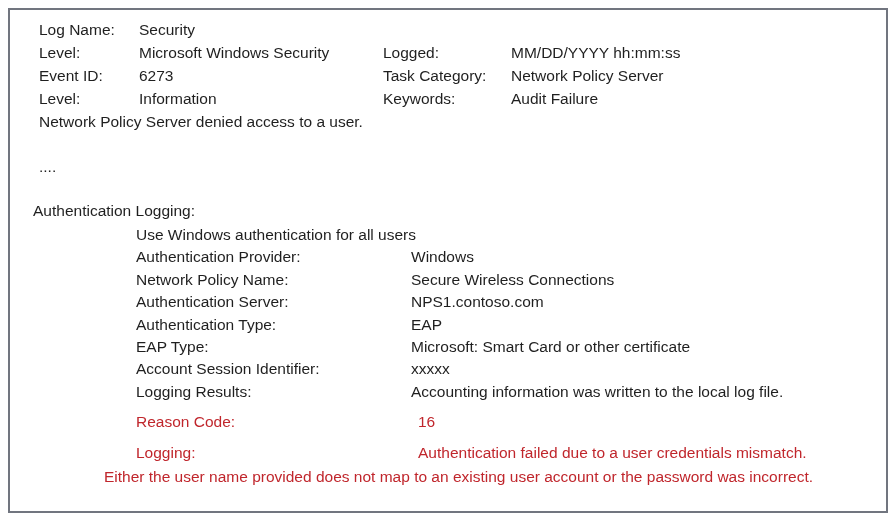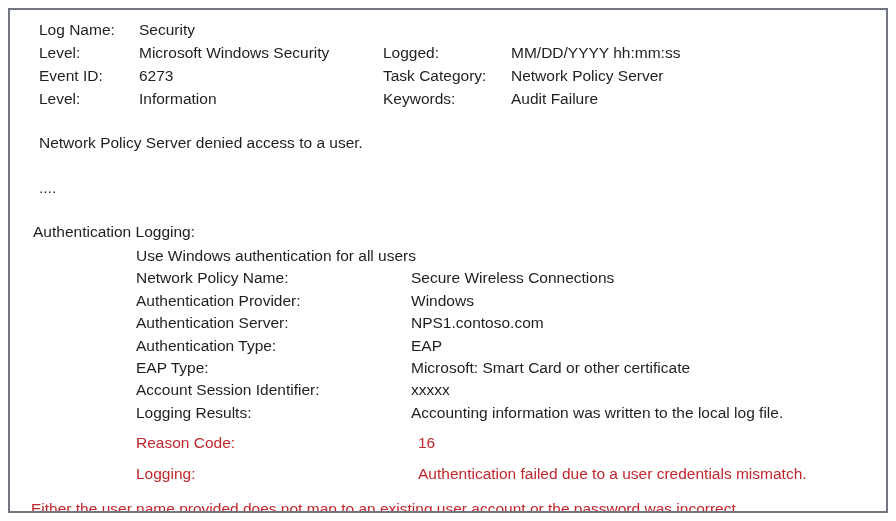--- a/index.html
+++ b/index.html
@@ -28,39 +28,40 @@
     padding-left: 19px;
   }
   .header-block { margin-top: 8px; }
   .header-row {
     display: grid;
     grid-template-columns: 100px 244px 128px auto;
     padding-left: 10px;
     line-height: 23px;
     white-space: nowrap;
   }
-  .description-line { padding-left: 10px; margin-top: 21px; line-height: 23px; }
+  .description-line { padding-left: 10px; line-height: 23px; }
   .ellipsis-line    { padding-left: 10px; margin-top: 22px; line-height: 23px; }
   .section-title    { padding-left: 4px;  margin-top: 21px; line-height: 23px; }
   .details-block { margin-top: 2px; }
   .detail-row {
     display: grid;
     grid-template-columns: 275px auto;
     padding-left: 107px;
     line-height: 22.4px;
     white-space: nowrap;
   }
   .detail-row.red { color: var(--red); margin-top: 8px; }
   .detail-row.red .detail-value { padding-left: 7px; }
   .footer-note {
     padding-left: 2px;
-    margin-top: 12px;
+    margin-top: 1px;
     line-height: 23px;
     color: var(--red);
     white-space: nowrap;
+    text-align: center;
   }
 </style>
 </head>
 <body>
 
 <div class="event-box">
 
   <div class="header-block">
     <div class="header-row">
       <span>Log Name:</span>
@@ -92,26 +93,26 @@
 
   <div class="ellipsis-line">....</div>
 
   <div class="section-title">Authentication Logging:</div>
 
   <div class="details-block">
     <div class="detail-row">
       <span class="detail-value">Use Windows authentication for all users</span>
     </div>
     <div class="detail-row">
+      <span class="detail-label">Authentication Provider:</span>
+      <span class="detail-value">Windows</span>
+    </div>
+    <div class="detail-row">
       <span class="detail-label">Network Policy Name:</span>
       <span class="detail-value">Secure Wireless Connections</span>
-    </div>
-    <div class="detail-row">
-      <span class="detail-label">Authentication Provider:</span>
-      <span class="detail-value">Windows</span>
     </div>
     <div class="detail-row">
       <span class="detail-label">Authentication Server:</span>
       <span class="detail-value">NPS1.contoso.com</span>
     </div>
     <div class="detail-row">
       <span class="detail-label">Authentication Type:</span>
       <span class="detail-value">EAP</span>
     </div>
     <div class="detail-row">

